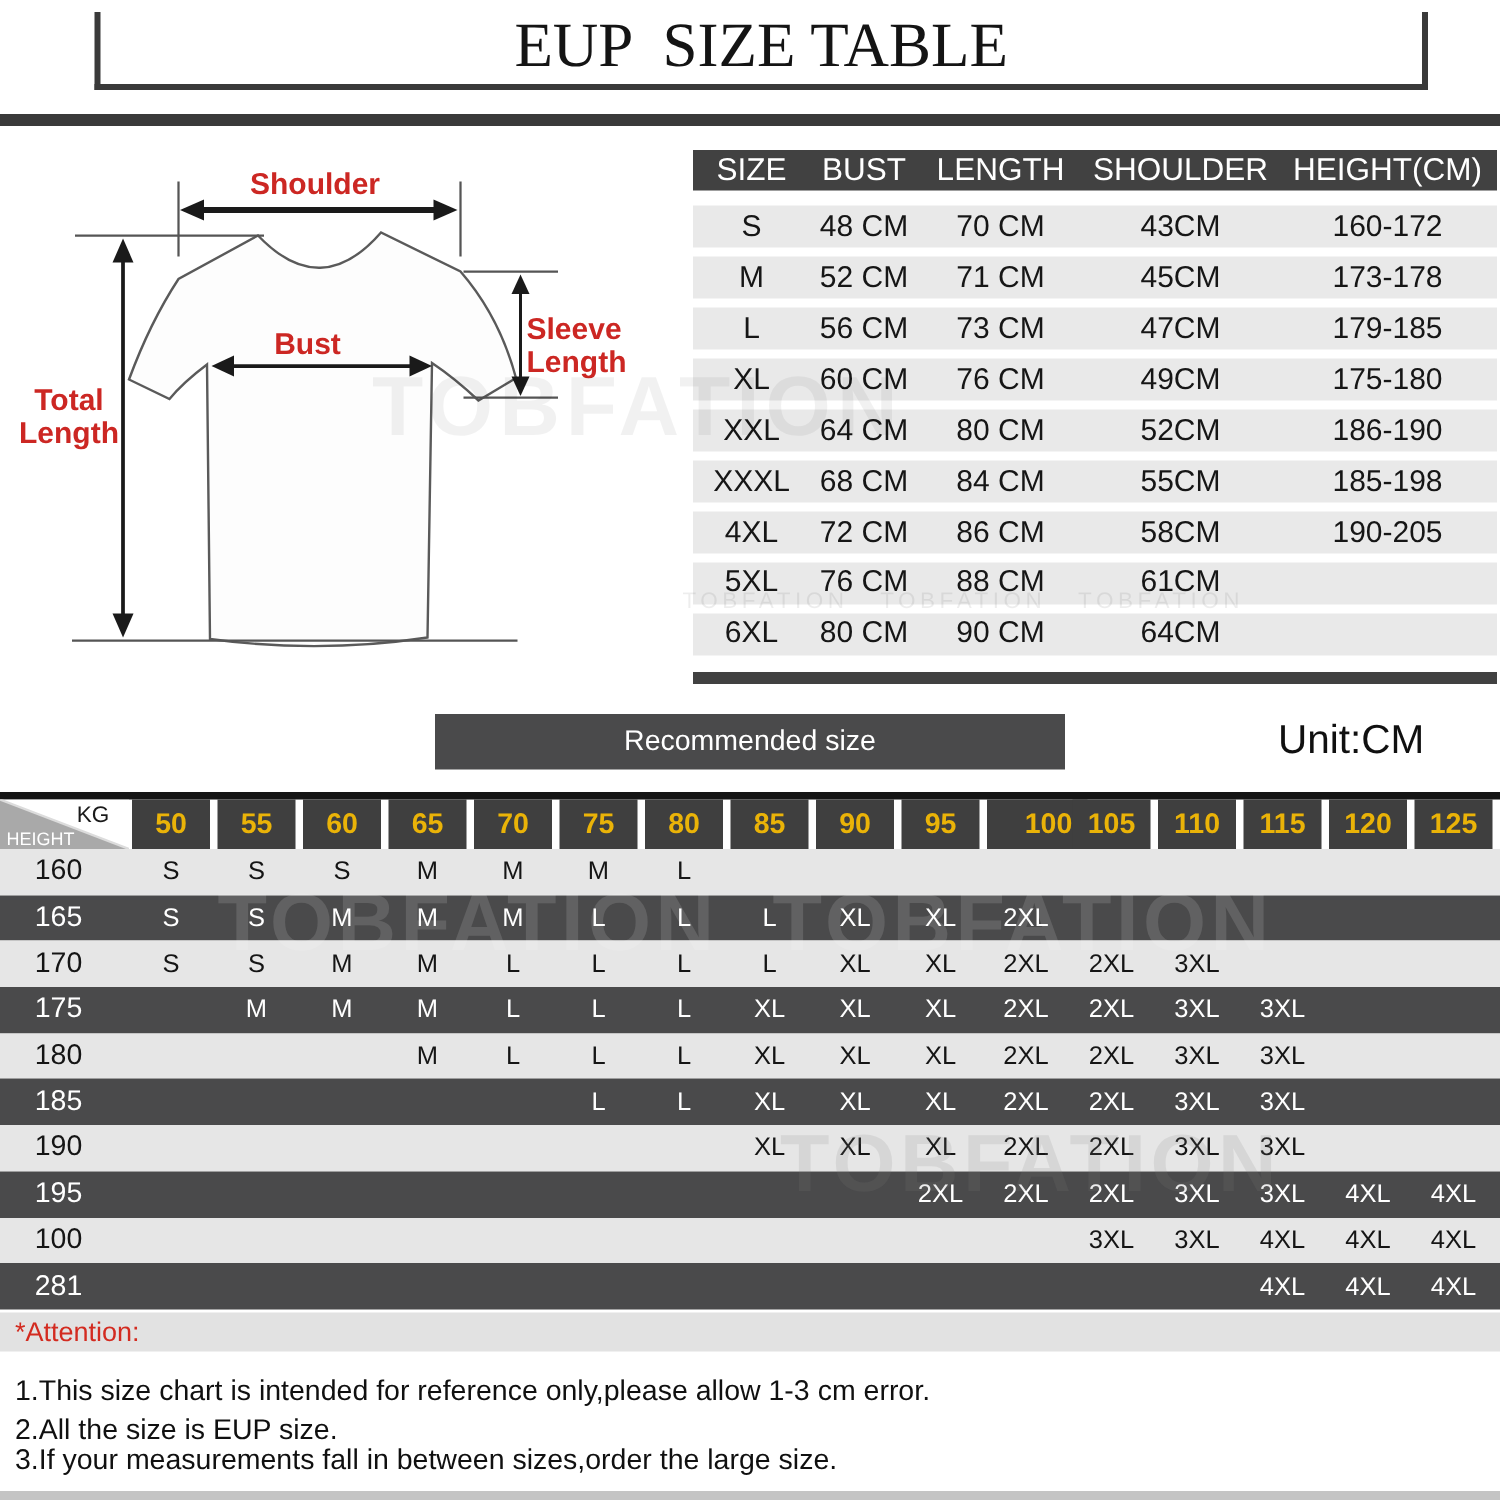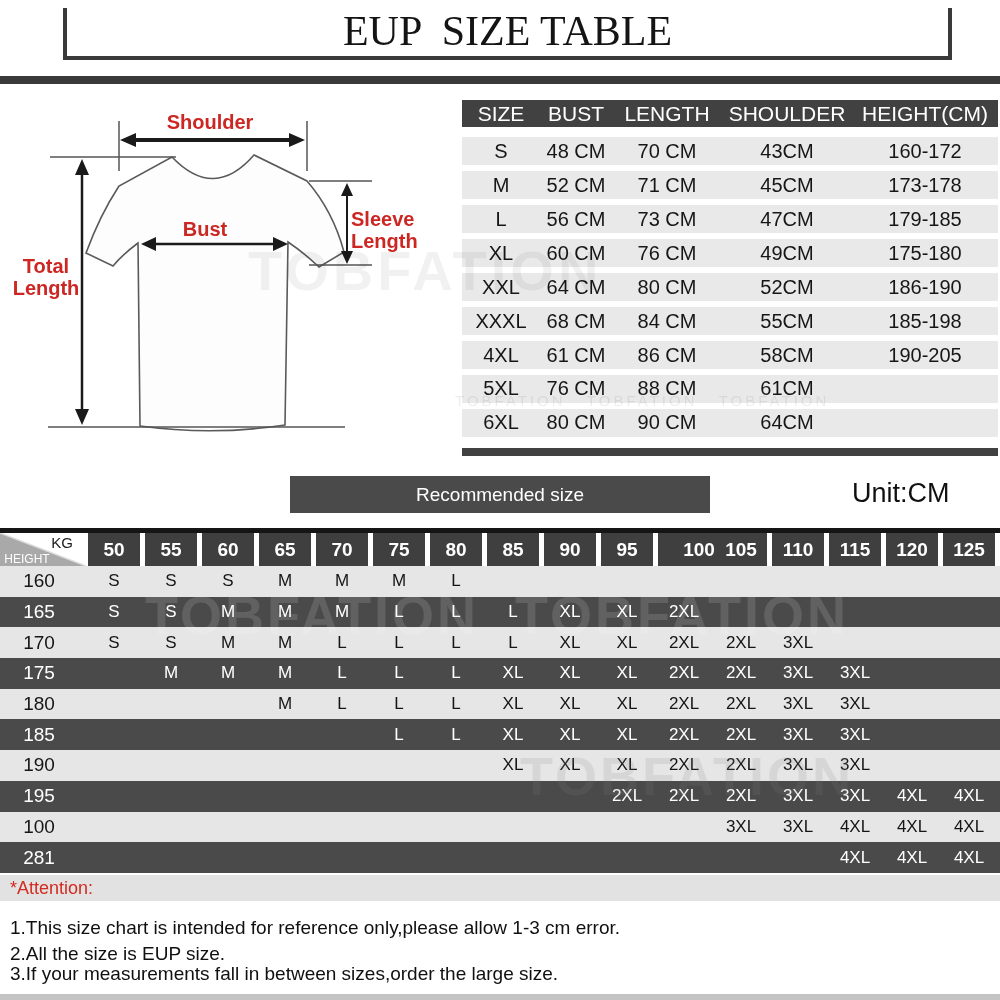--- a/index.html
+++ b/index.html
@@ -30,21 +30,21 @@
   
   .rec-bar{position:absolute;left:290px;top:476px;width:420px;height:37px;background:#4a4a4b;
     color:#fff;font-size:19px;line-height:37px;text-align:center;}
   .unit{position:absolute;left:852px;top:478px;font-size:27px;color:#101010;}
 
   
   .matrix{position:absolute;left:0;top:528px;width:1000px;height:346px;}
   .mx-topline{position:absolute;left:0;top:0;width:1000px;height:4.5px;background:#151515;}
   .mx-header{position:absolute;left:0;top:5px;width:1000px;height:33px;}
   .mx-corner{position:absolute;left:0;top:0;width:86px;height:33px;}
-  .mx-h{position:absolute;top:0;width:52px;height:33px;background:#3f3f3f;color:#ffffff;
+  .mx-h{position:absolute;top:0;width:52px;height:33px;background:#3f3f3f;color:#eab308;
     font-weight:bold;font-size:19px;display:flex;align-items:center;justify-content:center;}
   .mx-body{position:absolute;left:0;top:38px;width:1000px;}
   .mx-row{position:relative;height:30.7px;}
   .mx-row.light{background:#e6e6e6;color:#151515;}
   .mx-row.dark{background:#4a4a4b;color:#ffffff;}
   .mx-label{position:absolute;left:0;top:0;width:78px;height:100%;display:flex;
     align-items:center;justify-content:center;font-size:19px;}
   .mx-cell{position:absolute;top:0;width:52px;height:100%;display:flex;
     align-items:center;justify-content:center;font-size:17px;}
 
@@ -166,21 +166,21 @@
         </div>
         <div class="st-row">
           <div class="st-cell stc0">XXXL</div>
           <div class="st-cell stc1">68 CM</div>
           <div class="st-cell stc2">84 CM</div>
           <div class="st-cell stc3">55CM</div>
           <div class="st-cell stc4">185-198</div>
         </div>
         <div class="st-row">
           <div class="st-cell stc0">4XL</div>
-          <div class="st-cell stc1">61 CM</div>
+          <div class="st-cell stc1">72 CM</div>
           <div class="st-cell stc2">86 CM</div>
           <div class="st-cell stc3">58CM</div>
           <div class="st-cell stc4">190-205</div>
         </div>
         <div class="st-row">
           <div class="st-cell stc0">5XL</div>
           <div class="st-cell stc1">76 CM</div>
           <div class="st-cell stc2">88 CM</div>
           <div class="st-cell stc3">61CM</div>
           <div class="st-cell stc4"></div>

